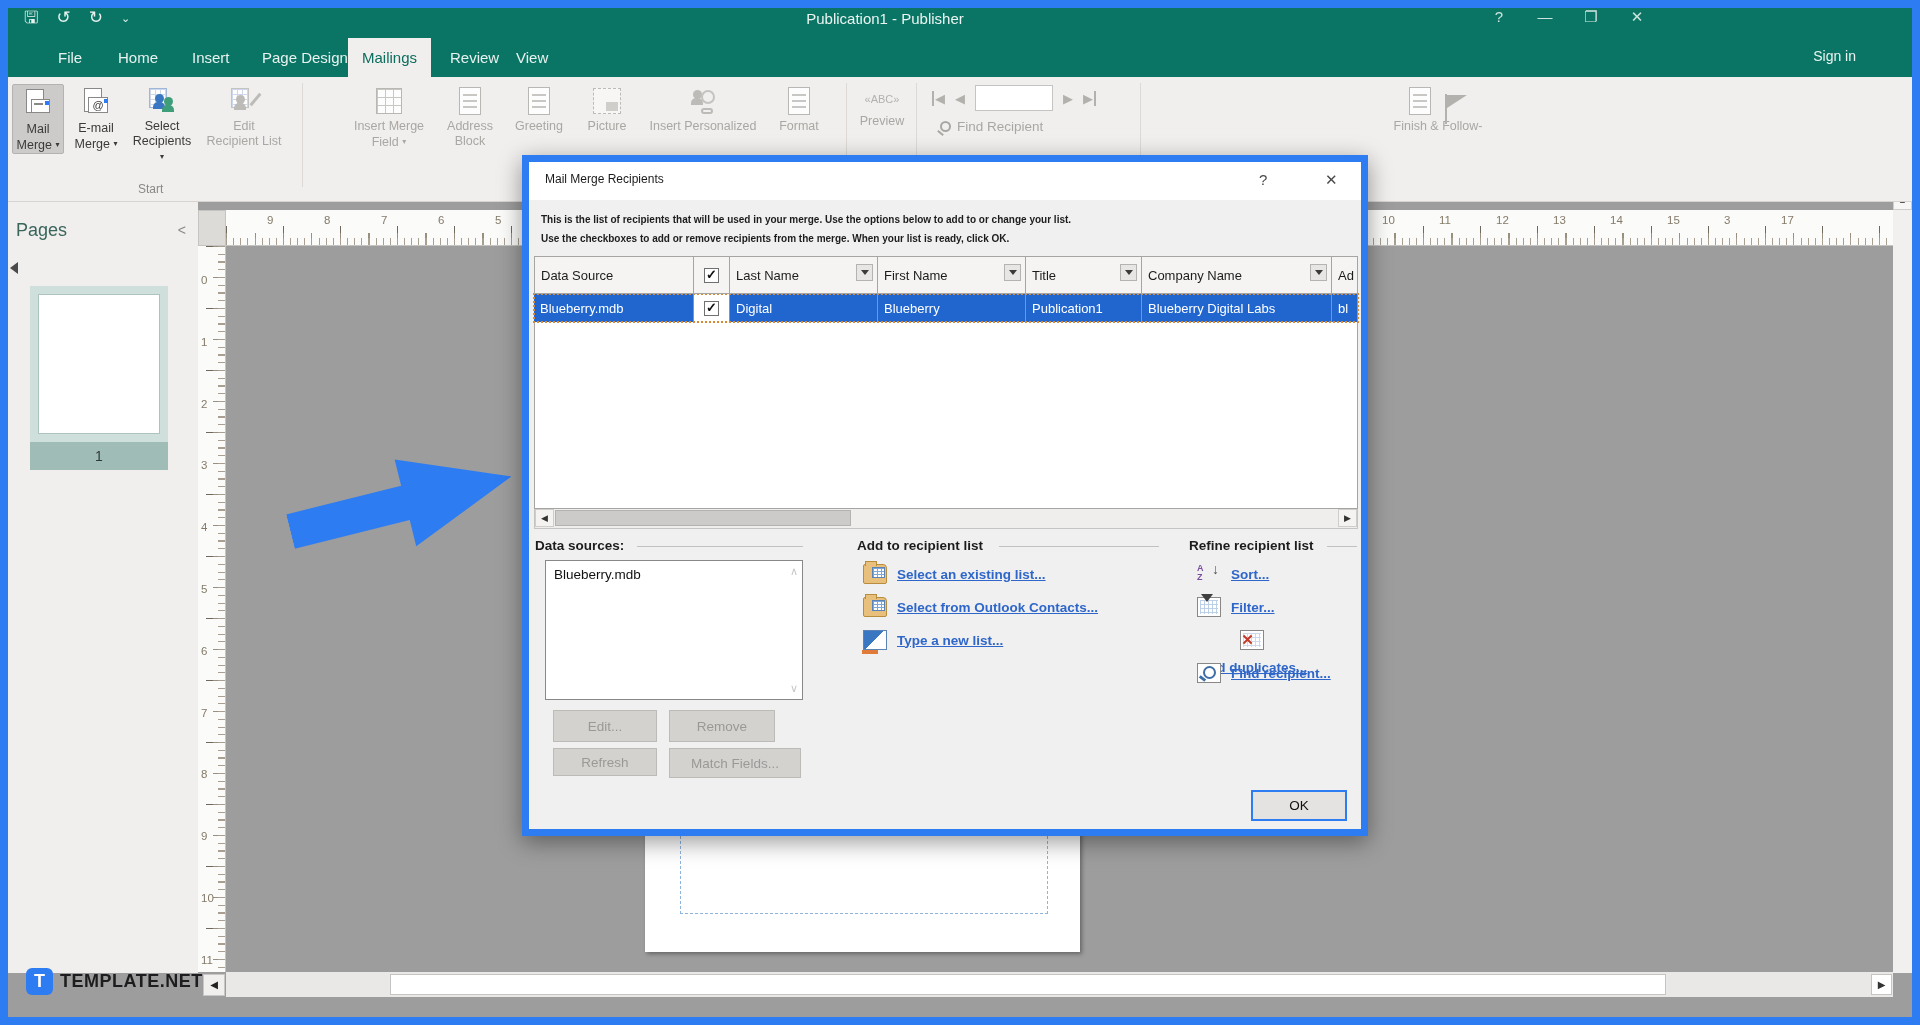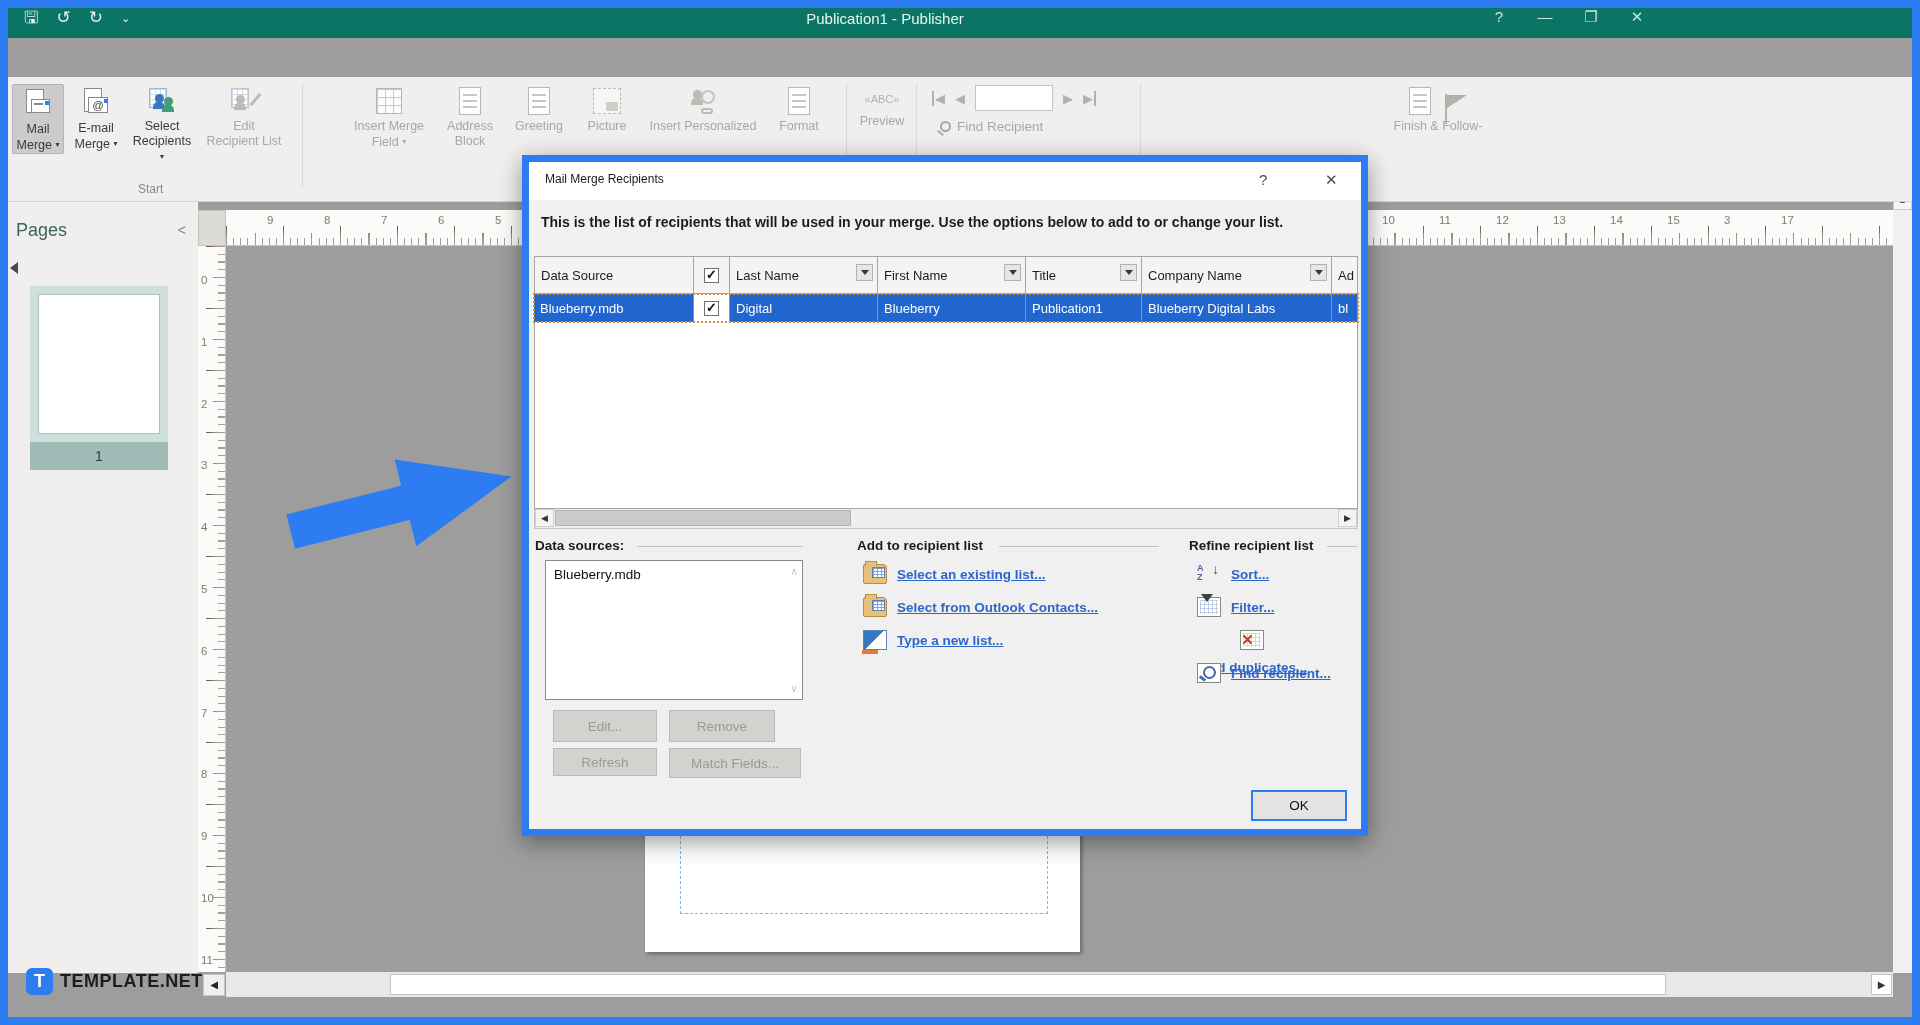--- a/index.html
+++ b/index.html
@@ -124,21 +124,21 @@
   #zoom-thumb{position:absolute;left:1686px;top:3px;width:9px;height:16px;background:#6f6d6b;}
   #zoom-notch{position:absolute;left:1735px;top:6px;width:1px;height:10px;background:#8d8b89;}
 
   
   #dialog{position:absolute;left:522px;top:155px;width:846px;height:681px;background:#f0f0f0;
      border:7px solid #2e7cf2;z-index:40;box-shadow:0 6px 22px rgba(0,0,0,.4);}
   #dlg-titlebar{position:absolute;left:0;top:0;width:832px;height:38px;background:#fff;}
   #dlg-title{position:absolute;left:16px;top:10px;font-size:12px;color:#1a1a1a;}
   #dlg-help{position:absolute;left:730px;top:9px;font-size:15px;color:#4a4a4a;}
   #dlg-close{position:absolute;left:796px;top:9px;font-size:15px;color:#4a4a4a;}
-  .dlg-intro{position:absolute;left:12px;font-size:14px;font-weight:600;color:#1c1c1c;white-space:nowrap;}
+  .dlg-intro{position:absolute;left:12px;font-size:10px;font-weight:600;color:#1c1c1c;white-space:nowrap;}
 
   
   #rec-table{position:absolute;left:5px;top:94px;width:824px;}
   #rec-header{display:flex;height:38px;}
   .hcell{background:#f5f4f3;border:1px solid #a7a5a3;border-left:none;position:relative;
      display:flex;align-items:center;padding:0 6px;font-size:13px;color:#1c1c1c;}
   .hcell:first-child{border-left:1px solid #a7a5a3;}
   .hcell .sortbtn{position:absolute;right:4px;top:7px;width:17px;height:17px;background:#e8e6e4;border:1px solid #b5b3b1;
      display:flex;align-items:center;justify-content:center;}
   .hcell .sortbtn:after{content:"";border:4px solid transparent;border-top:5px solid #3b3a39;margin-top:4px;}
@@ -215,20 +215,30 @@
     </div>
     <div id="app-title">Publication1 - Publisher</div>
     <div id="win-controls">
       <span>?</span>
       <span>—</span>
       <span>❐</span>
       <span>✕</span>
     </div>
   </div>
 
+  <div id="tabsbar">
+    <div class="tab" style="left:44px">File</div>
+    <div class="tab" style="left:104px">Home</div>
+    <div class="tab" style="left:178px">Insert</div>
+    <div class="tab" style="left:248px">Page Design</div>
+    <div class="tab active" style="left:348px">Mailings</div>
+    <div class="tab" style="left:436px">Review</div>
+    <div class="tab" style="left:502px">View</div>
+    <div id="signin">Sign in</div>
+  </div>
 
   <div id="ribbon">
 
     <div class="rbtn pressed" style="left:12px;width:52px;">
       <div style="width:24px;height:30px;position:relative;margin:4px 0 3px;">
         <div style="position:absolute;left:0;top:0;width:18px;height:24px;background:#fff;border:1.5px solid #8a8886;"></div>
         <div style="position:absolute;left:5px;top:10px;width:19px;height:14px;background:#fff;border:1.5px solid #8a8886;"></div>
         <div style="position:absolute;left:8px;top:14px;width:9px;height:2px;background:#8a8886;"></div>
         <div style="position:absolute;right:1px;top:12px;width:4px;height:4px;background:#2e7cf2;"></div>
       </div>
@@ -393,20 +403,21 @@
   </div>
 
 
   <div id="dialog">
     <div id="dlg-titlebar">
       <span id="dlg-title">Mail Merge Recipients</span>
       <span id="dlg-help">?</span>
       <span id="dlg-close">✕</span>
     </div>
     <div class="dlg-intro" style="top:52px;">This is the list of recipients that will be used in your merge.  Use the options below to add to or change your list.</div>
+    <div class="dlg-intro" style="top:71px;">Use the checkboxes to add or remove recipients from the merge.  When your list is ready, click OK.</div>
 
     <div id="rec-table">
       <div id="rec-header">
           <div class="hcell" style="width: 160px;">
             <span>Data Source</span>
           </div>
           <div class="hcell" style="width: 36px;">
             <span class="cb"></span>
           </div>
           <div class="hcell" style="width: 148px;">

